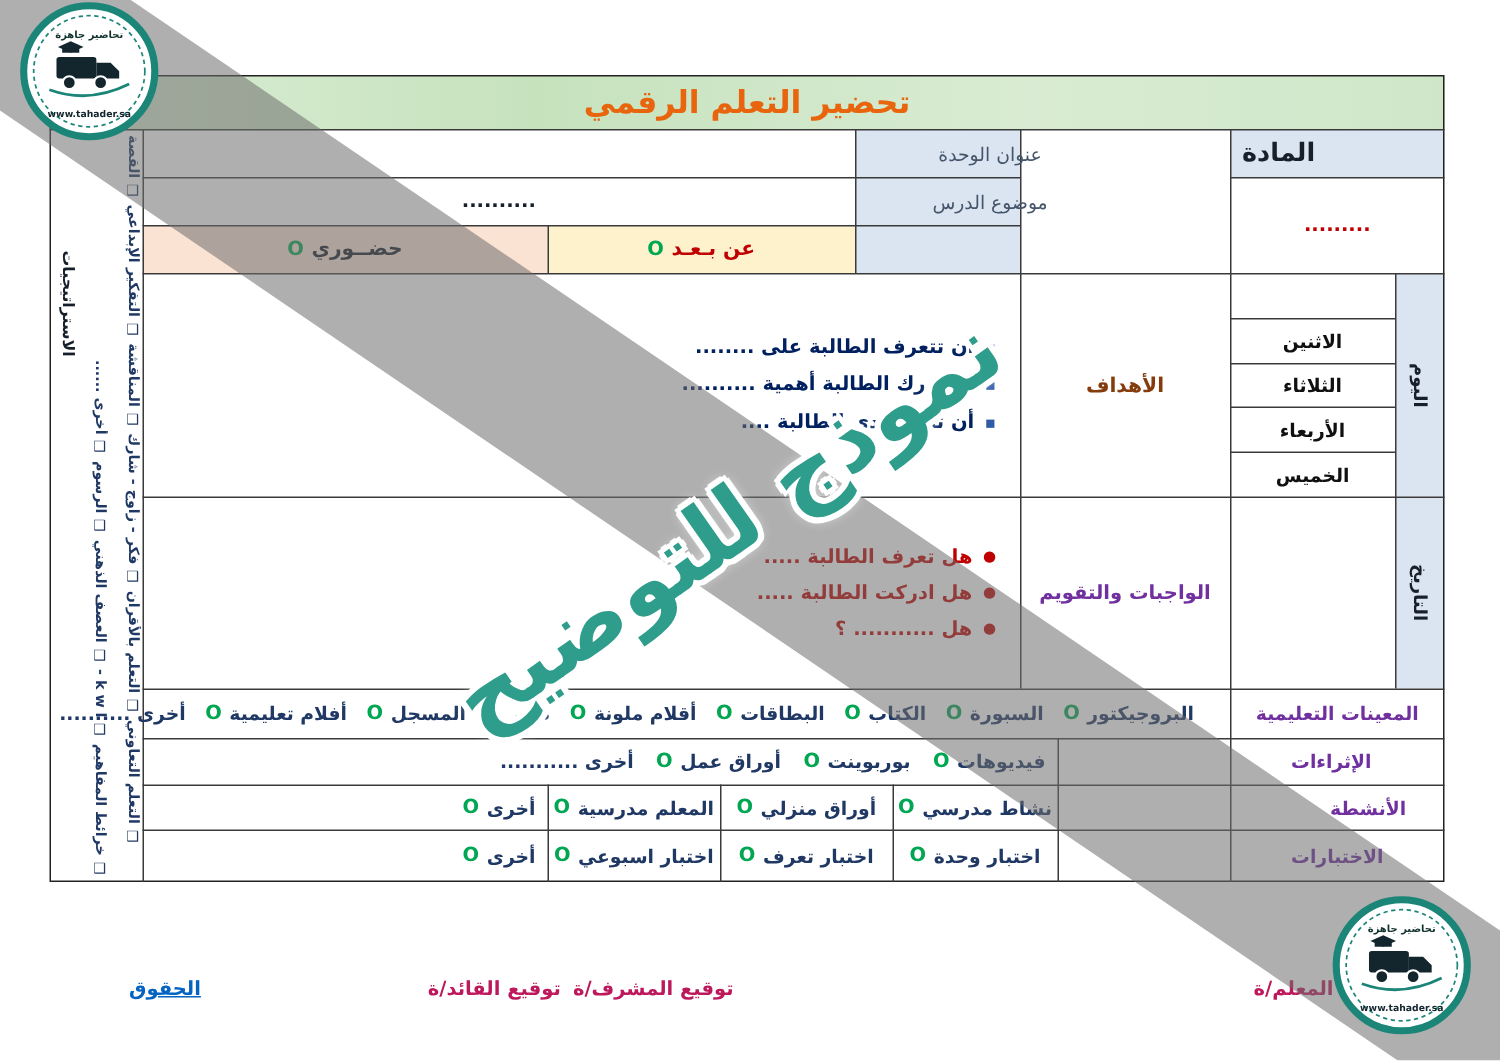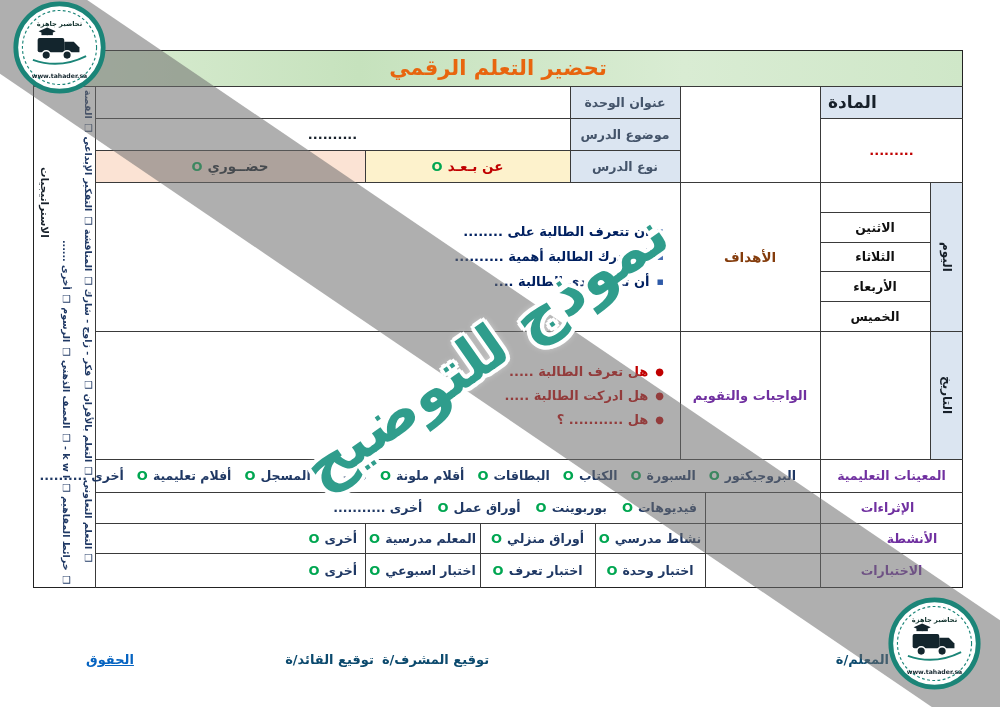--- a/index.html
+++ b/index.html
@@ -3,42 +3,42 @@
 <meta charset="utf-8">
 <style>
   html,body{margin:0;padding:0;background:#fff;}
   .page{position:relative;width:1000px;height:707px;background:#ffffff;overflow:hidden;
         font-family:"DejaVu Sans",sans-serif;direction:rtl;}
   .abs{position:absolute;box-sizing:border-box;}
   .flexc{display:flex;align-items:center;justify-content:center;}
   .line{position:absolute;background:#3a3a3a;z-index:2;}
   .bg{z-index:1;}
   .txt{z-index:3;}
-  .hdr{color:#44546a;font-weight:bold;font-size:12.5px;white-space:nowrap;}
+  .hdr{color:#44546a;font-weight:normal;font-size:12.5px;white-space:nowrap;margin-left:35px;}
   .purple{color:#7030a0;font-weight:bold;font-size:12.5px;white-space:nowrap;}
   .brown{color:#843c0c;font-weight:bold;font-size:13.5px;}
   .dark{color:#17202a;font-weight:bold;}
   .navy{color:#1f3864;font-weight:bold;font-size:12.5px;white-space:nowrap;}
   .red{color:#c00000;font-weight:bold;}
   .o-mark{color:#00a651;font-weight:bold;font-size:13px;margin-right:3px;}
   .opt{display:flex;align-items:center;gap:2px;}
   .day{color:#101010;font-weight:bold;font-size:12.5px;}
   .vert-span{writing-mode:vertical-rl;white-space:nowrap;}
   .obj-line{display:flex;align-items:center;gap:7px;color:#002060;font-weight:bold;font-size:13px;}
   .obj-bullet{color:#2e5aa8;font-size:11px;}
   .hw-line{display:flex;align-items:center;gap:7px;color:#c00000;font-weight:bold;font-size:13px;}
   .hw-bullet{color:#c00000;font-size:10px;}
   .title-bar{background:linear-gradient(90deg,#ddeed6 0%,#c6e2bd 35%,#d9ecd3 70%,#cfe7c8 100%);}
   .title-text{color:#e8650e;font-weight:bold;font-size:21px;}
   .band{z-index:5;background:rgba(110,110,110,0.55);pointer-events:none;}
   .wm{z-index:6;pointer-events:none;color:#2f9d8c;font-weight:bold;font-size:60px;white-space:nowrap;
       text-shadow:-3px -3px 0 #fff,3px -3px 0 #fff,-3px 3px 0 #fff,3px 3px 0 #fff,
                   0 -4px 0 #fff,0 4px 0 #fff,-4px 0 0 #fff,4px 0 0 #fff,0 0 10px #fff;}
   .logo{z-index:9;}
-  .foot{z-index:3;color:#0c4a6e;font-weight:bold;font-size:13px;white-space:nowrap;}
+  .foot{z-index:3;color:#be185d;font-weight:bold;font-size:13px;white-space:nowrap;}
   .rights{color:#0563c1;text-decoration:underline;}
   .sb{color:#1f3864;font-weight:bold;font-size:9.5px;overflow:hidden;}
 </style>
 </head>
 <body>
 
 <div class="page">
 
   <div class="abs bg title-bar" style="left:33px;top:50px;width:930px;height:36px;"></div>
   <div class="abs bg" style="left:570px;top:86px;width:110px;height:96px;background:#dbe5f1;"></div>
@@ -75,21 +75,20 @@
   <div class="line" style="left:95px;top:492px;width:868px;height:1px;"></div>
   <div class="line" style="left:95px;top:523px;width:868px;height:1px;"></div>
   <div class="line" style="left:95px;top:553px;width:868px;height:1px;"></div>
 
   <div class="abs txt flexc" style="left:33px;top:50px;width:930px;height:36px;">
     <span class="title-text">تحضير التعلم الرقمي</span>
   </div>
 
   <div class="abs txt flexc hdr" style="left:570px;top:86px;width:110px;height:32px;">عنوان الوحدة</div>
   <div class="abs txt flexc hdr" style="left:570px;top:118px;width:110px;height:32px;">موضوع الدرس</div>
-  <div class="abs txt flexc hdr" style="left:570px;top:150px;width:110px;height:32px;">نوع الدرس</div>
   <div class="abs txt flexc dark" style="left:95px;top:118px;width:475px;height:32px;font-size:13px;">..........</div>
 
   <div class="abs txt dark" style="left:820px;top:86px;width:143px;height:32px;line-height:32px;padding-left:8px;text-align:left;font-size:17px;">المادة</div>
   <div class="abs txt flexc red" style="left:820px;top:118px;width:143px;height:64px;font-size:13px;">.........</div>
 
   <div class="abs txt flexc" style="left:365px;top:150px;width:205px;height:32px;">
     <span class="opt">
       <span class="red" style="font-size:13.5px;">عن بـعـد</span>
       <span class="o-mark">O</span>
     </span>

